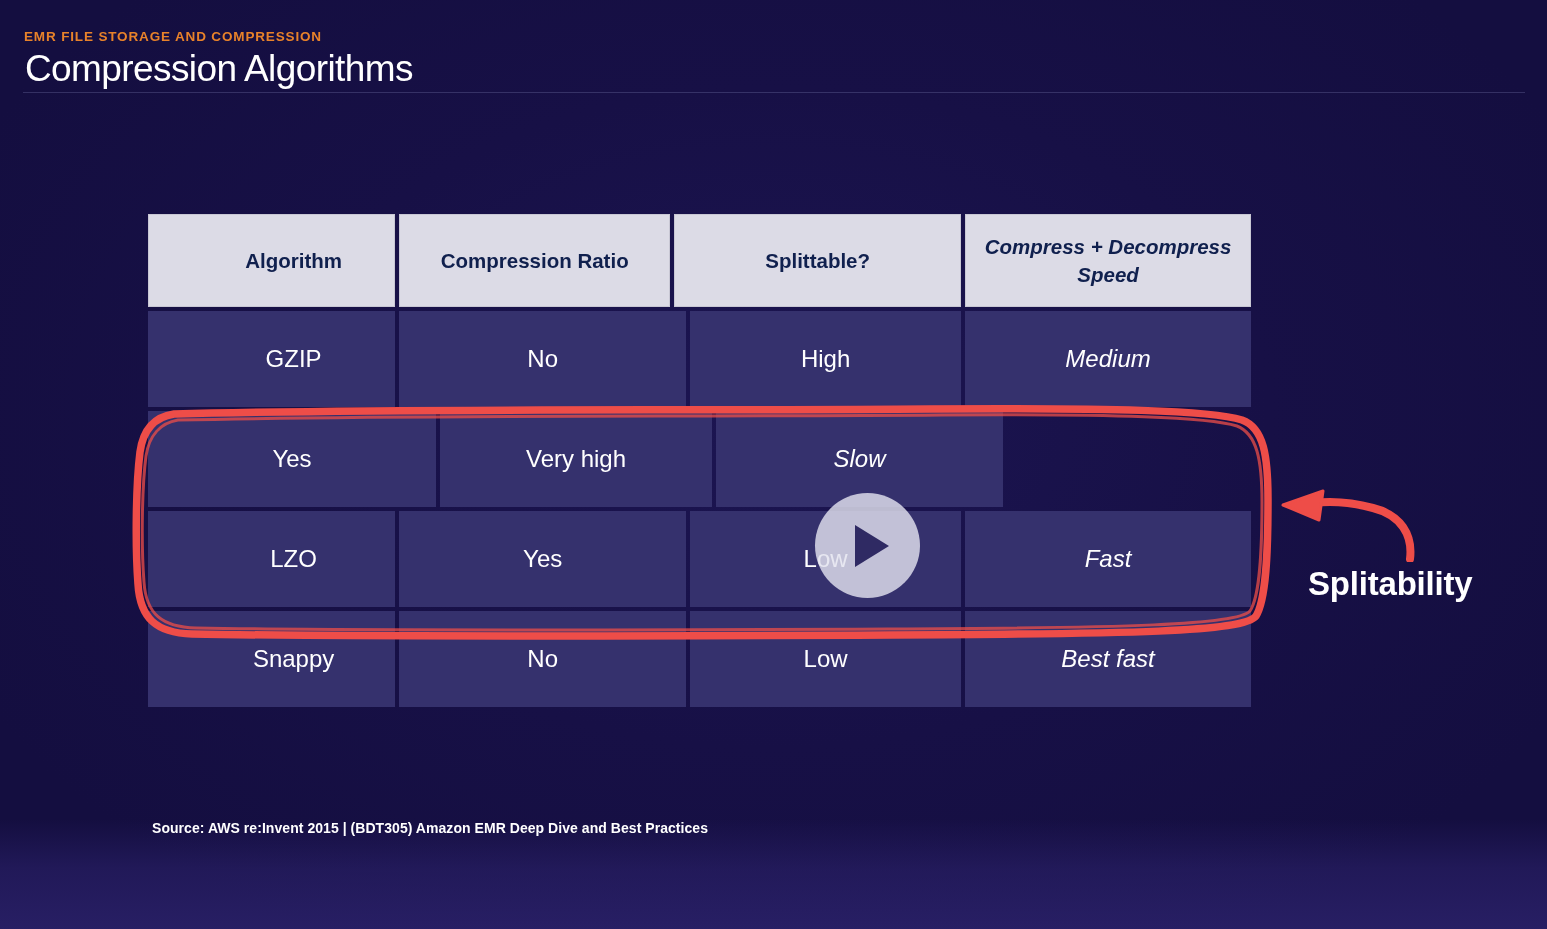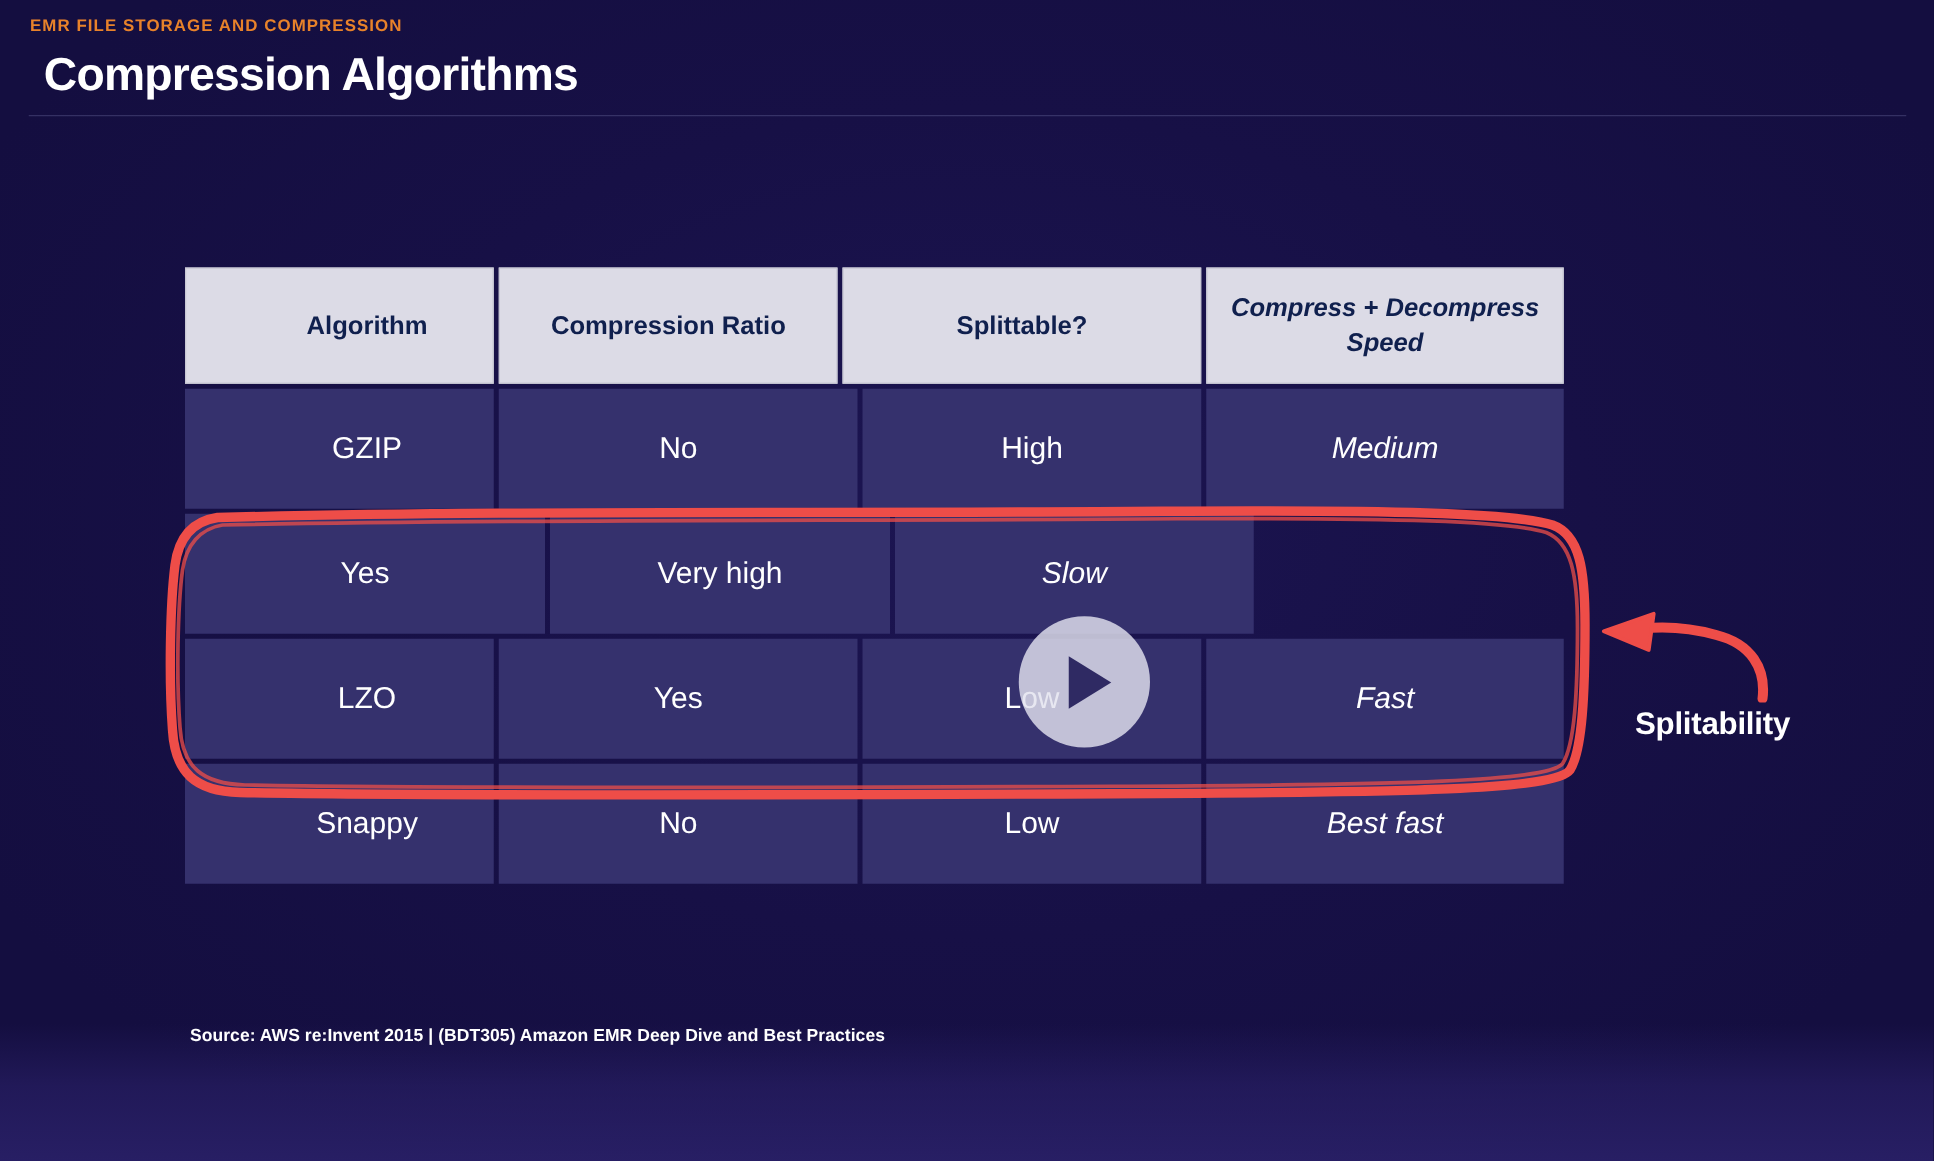--- a/index.html
+++ b/index.html
@@ -38,29 +38,29 @@
     top: 0;
     width: 100%;
     padding: 13px 0 0 23px;
     box-sizing: border-box;
   }
   .eyebrow {
     font-size: 13.5px;
     font-weight: bold;
     letter-spacing: 0.85px;
     color: #e8822a;
-    margin: 0 0 5px 1px;
+    margin: 16px 0 5px 1px;
     text-transform: uppercase;
   }
   .title {
     font-size: 37px;
-    font-weight: bold;
+    font-weight: normal;
     letter-spacing: -0.6px;
     color: #ffffff;
-    margin: 12px;
+    margin: 2px;
     line-height: 1.08;
   }
   .title-divider {
     position: absolute;
     left: 23px;
     top: 92px;
     width: 1502px;
     height: 1px;
     background: rgba(170,175,225,0.22);
   }
@@ -125,21 +125,21 @@
     left: 1279px;
     top: 487px;
     width: 145px;
     height: 75px;
     pointer-events: none;
   }
   .annotation-label {
     position: absolute;
     left: 1308px;
     top: 565px;
-    font-size: 25px;
+    font-size: 33px;
     font-weight: bold;
     color: #ffffff;
     letter-spacing: -0.2px;
     white-space: nowrap;
   }
 
   
   .play-button {
     position: absolute;
     left: 815px;

